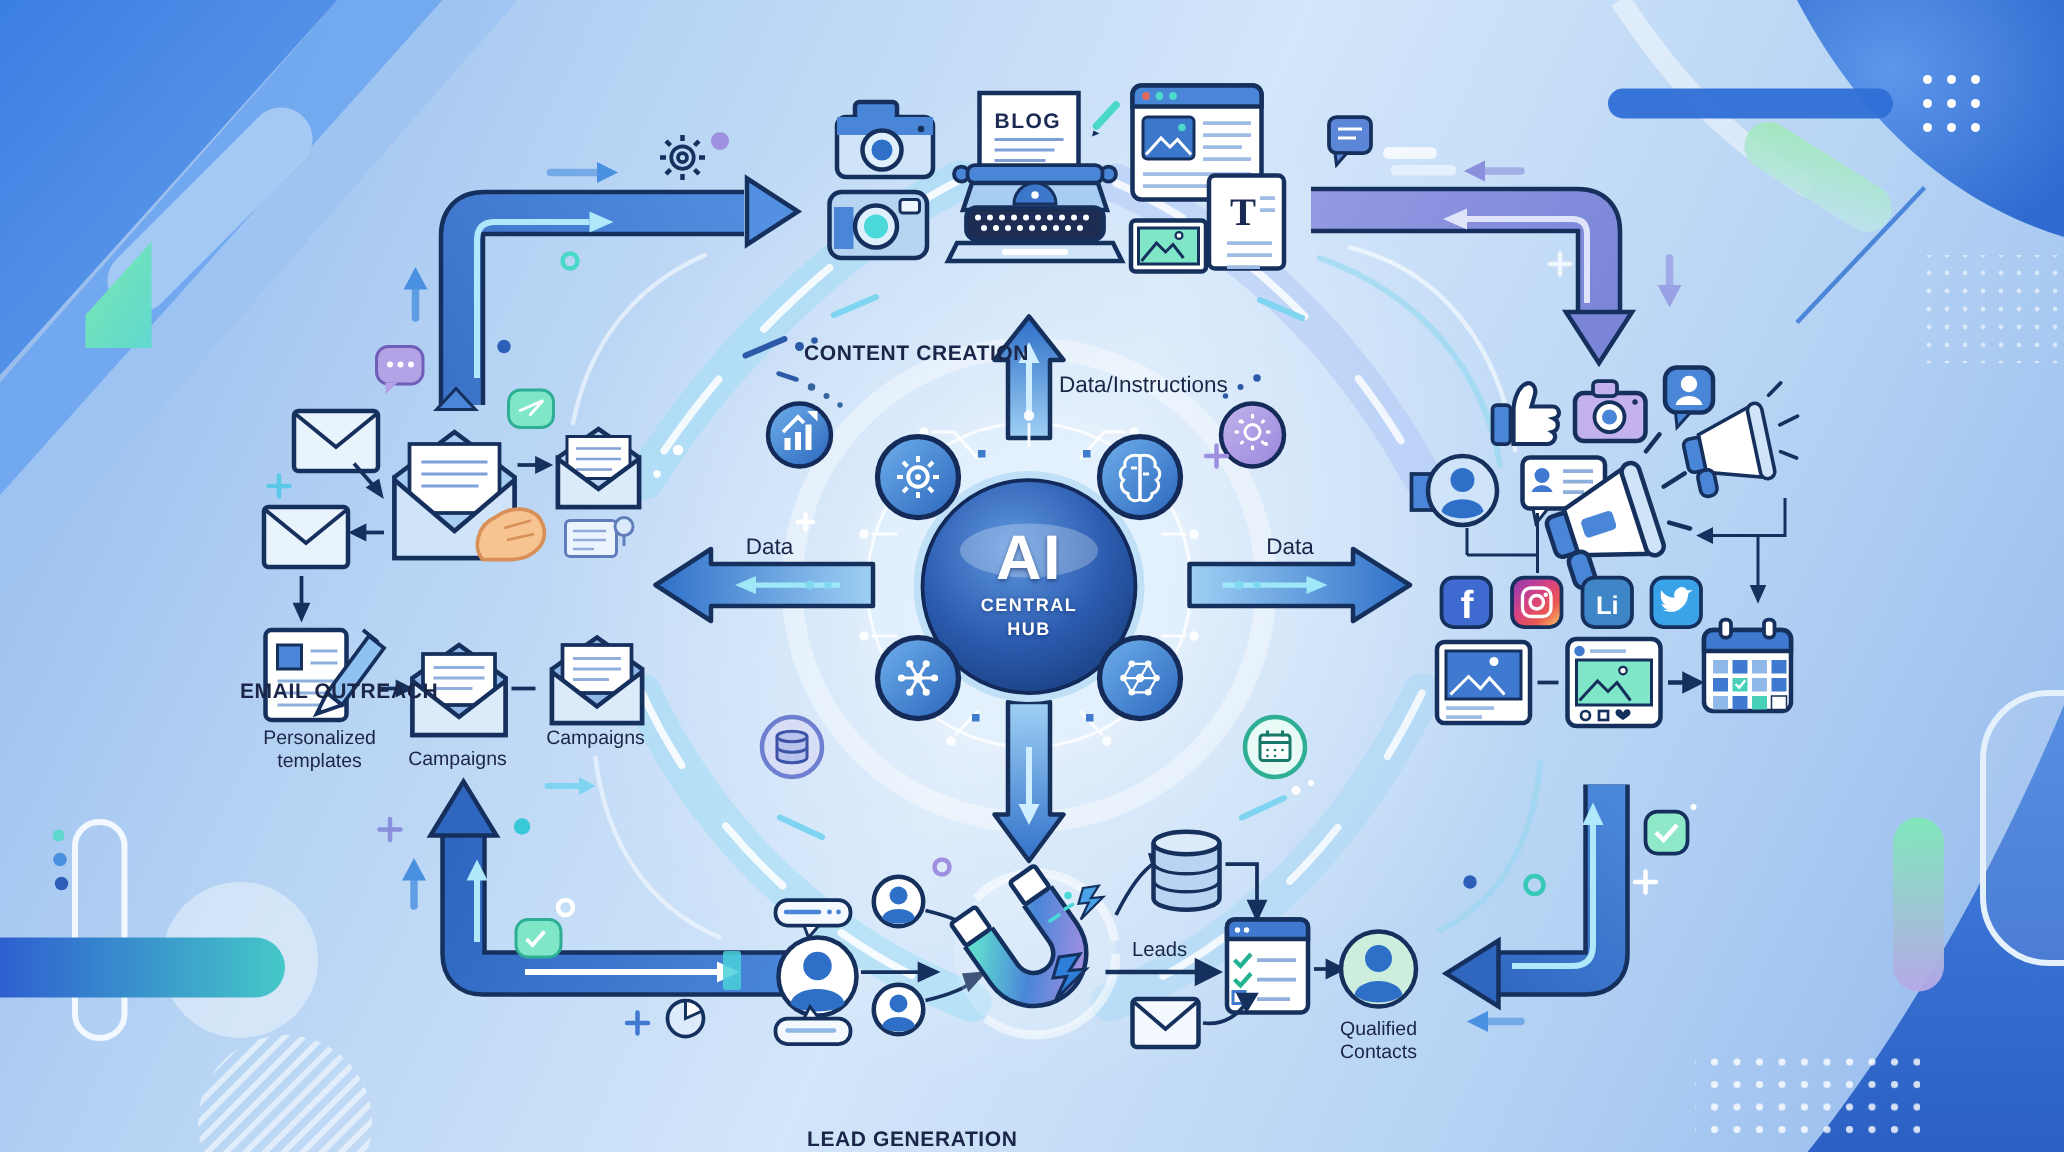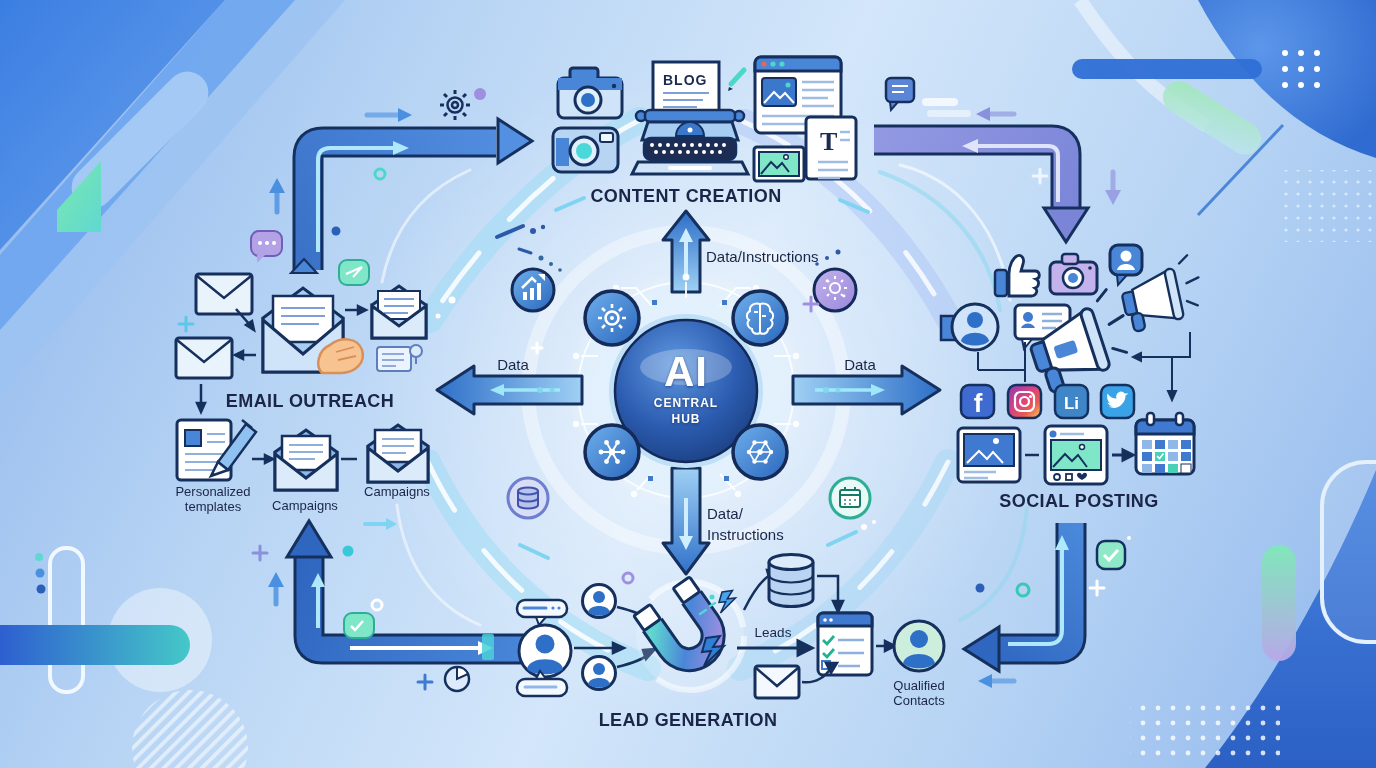--- a/index.html
+++ b/index.html
@@ -2,21 +2,21 @@
 <html style="--navy_text: #1b2547; --arrow_blue: #3f7ad0; --arrow_purple: #8a90dc; --accent_teal: #5fd8c8; --accent_mint: #8fe9c9; --accent_purple: #b3a3e6; --hub_dark: #1d3f85; --background_light: #d3e6fa; --background_deep: #8fb6ec; --facebook_blue: #3f6ad0; --instagram_purple: #8a3ab9; --instagram_red: #e95950; --instagram_yellow: #fccc63; --linkedin_blue: #3f86c8; --twitter_blue: #3aa3e8; --skin: #f7c491;"><head>
 <meta charset="utf-8">
 <style>
   html,body{margin:0;padding:0;background:#9fc2ee;font-family:"Liberation Sans",sans-serif;}
   #scene{position:relative;width:1356px;height:768px;overflow:hidden;
     background:linear-gradient(115deg,#8fb6ec 0%,#b7d4f4 26%,#d3e6fa 50%,#b7d4f4 74%,#8fb6ec 100%);padding-left:36px;}
   #scene::before{content:"";position:absolute;inset:0;
     background:radial-gradient(circle at 50% 51%, rgba(255,255,255,.6) 0%, rgba(255,255,255,.25) 22%, rgba(255,255,255,0) 42%);}
   #art{position:absolute;left:0;top:0;}
   .t{position:absolute;color:var(--navy_text,#1b2547);z-index:5;}
-  .title{font-size:18px;font-weight:800;letter-spacing:.4px;text-align:center;}
+  .title{font-size:14px;font-weight:800;letter-spacing:.4px;text-align:left;margin-top:41px;}
   .arrlbl{font-size:15px;font-weight:400;white-space:pre-line;line-height:21px;}
   .small{font-size:13px;font-weight:400;text-align:center;white-space:pre-line;line-height:15px;}
   .hubtext{position:absolute;left:606px;top:349px;width:160px;text-align:center;color:#ffffff;z-index:6;
     text-shadow:0 1px 3px rgba(10,30,80,.55);}
   .hub-ai{font-size:42px;font-weight:800;line-height:46px;letter-spacing:1px;}
   .hub-sub{font-size:12px;font-weight:800;letter-spacing:1px;line-height:16px;}
   svg text{font-family:"Liberation Sans",sans-serif;}
   svg text.serif{font-family:"Liberation Serif",serif;}
 </style>
 </head>
@@ -828,27 +828,24 @@
     <circle cx="838" cy="252" r="2.5" fill="#2c5aa8"></circle>
           <circle cx="827" cy="258" r="2" fill="#2c5aa8"></circle>
           <circle cx="817" cy="264" r="1.8" fill="#2c5aa8"></circle>
     <path d="M520,545 L548,558" stroke="#7fd4f2" stroke-width="4" stroke-linecap="round"></path>
     <path d="M828,545 L856,532" stroke="#7fd4f2" stroke-width="4" stroke-linecap="round"></path>
   </g>
 </g>
 </svg>
 
 <div class="t title" style="left:536px;top:186px;width:300px">CONTENT CREATION</div>
-<div class="t title" style="left:160px;top:391px;width:300px">EMAIL OUTREACH</div>
-<div class="t title" style="left:929px;top:491px;width:300px">SOCIAL POSTING</div>
+<div class="t title" style="left:160px;top:411px;width:300px">EMAIL OUTREACH</div>
 <div class="t title" style="left:538px;top:710px;width:300px">LEAD GENERATION</div>
 
 <div class="t arrlbl" style="left:706px;top:246px;width:160px">Data/Instructions</div>
-<div class="t arrlbl" style="left:707px;top:503px;width:120px">Data/
-Instructions</div>
 <div class="t arrlbl" style="left:483px;top:354px;width:60px;text-align:center">Data</div>
 <div class="t arrlbl" style="left:830px;top:354px;width:60px;text-align:center">Data</div>
 
 <div class="t small" style="left:158px;top:484px;width:110px">Personalized
 templates</div>
 <div class="t small" style="left:255px;top:498px;width:100px">Campaigns</div>
 <div class="t small" style="left:347px;top:484px;width:100px">Campaigns</div>
 <div class="t small" style="left:733px;top:625px;width:80px;font-size:13.5px">Leads</div>
 <div class="t small" style="left:869px;top:678px;width:100px">Qualified
 Contacts</div>

